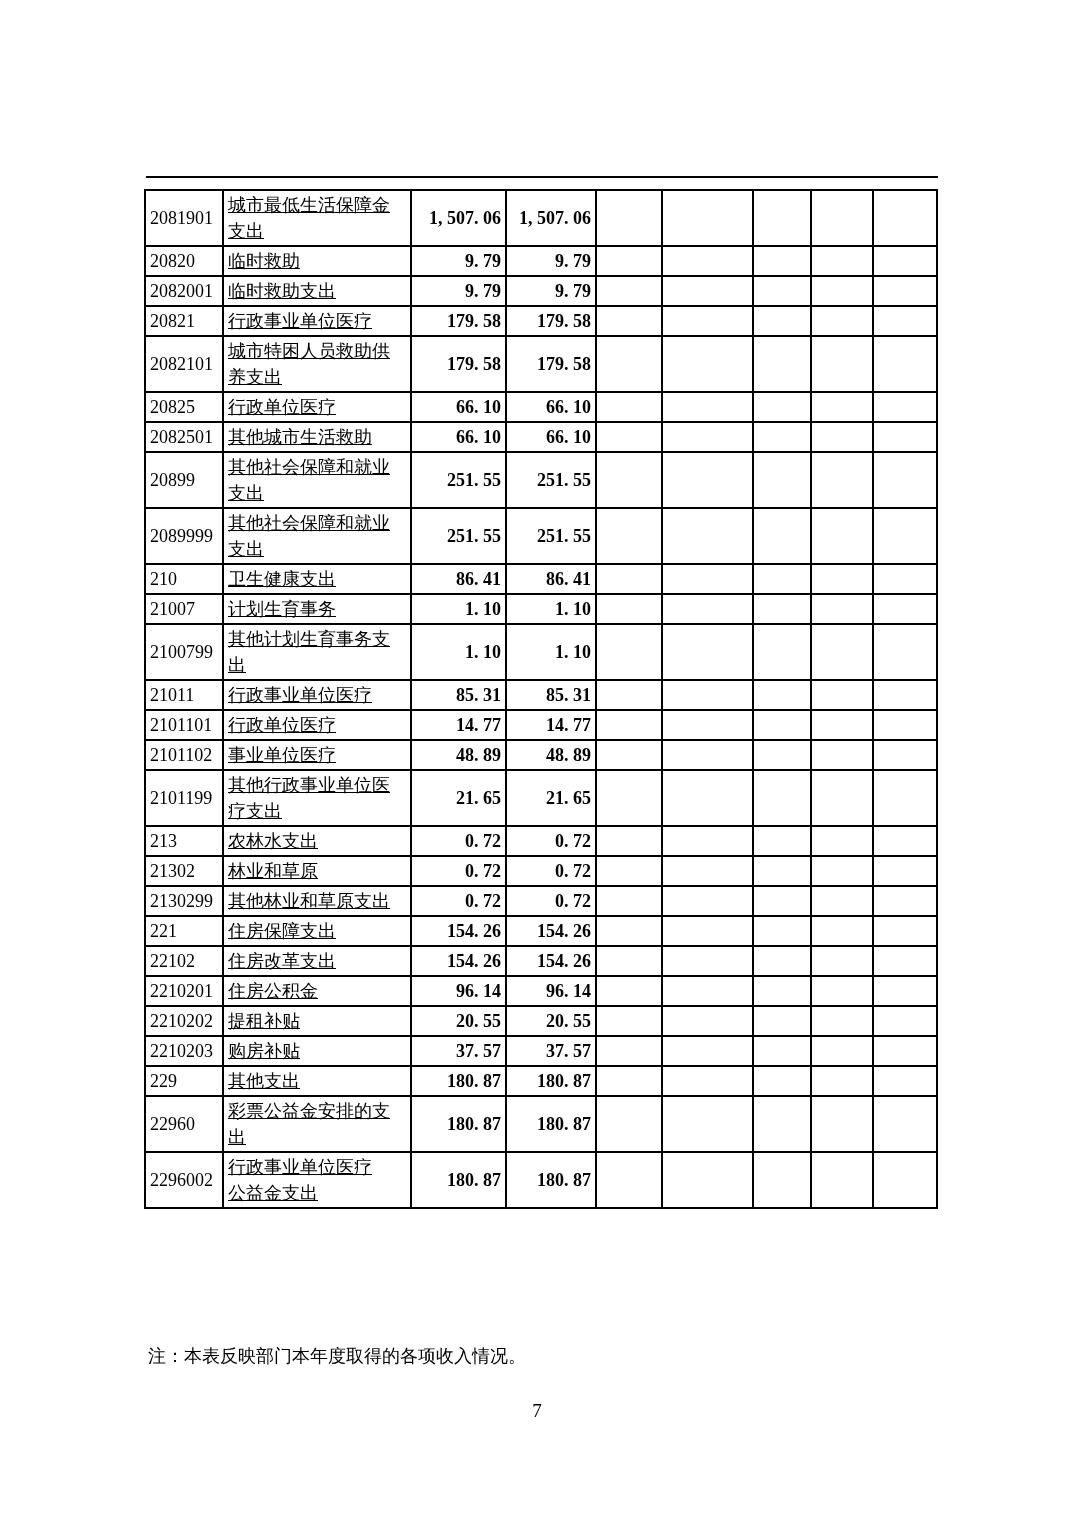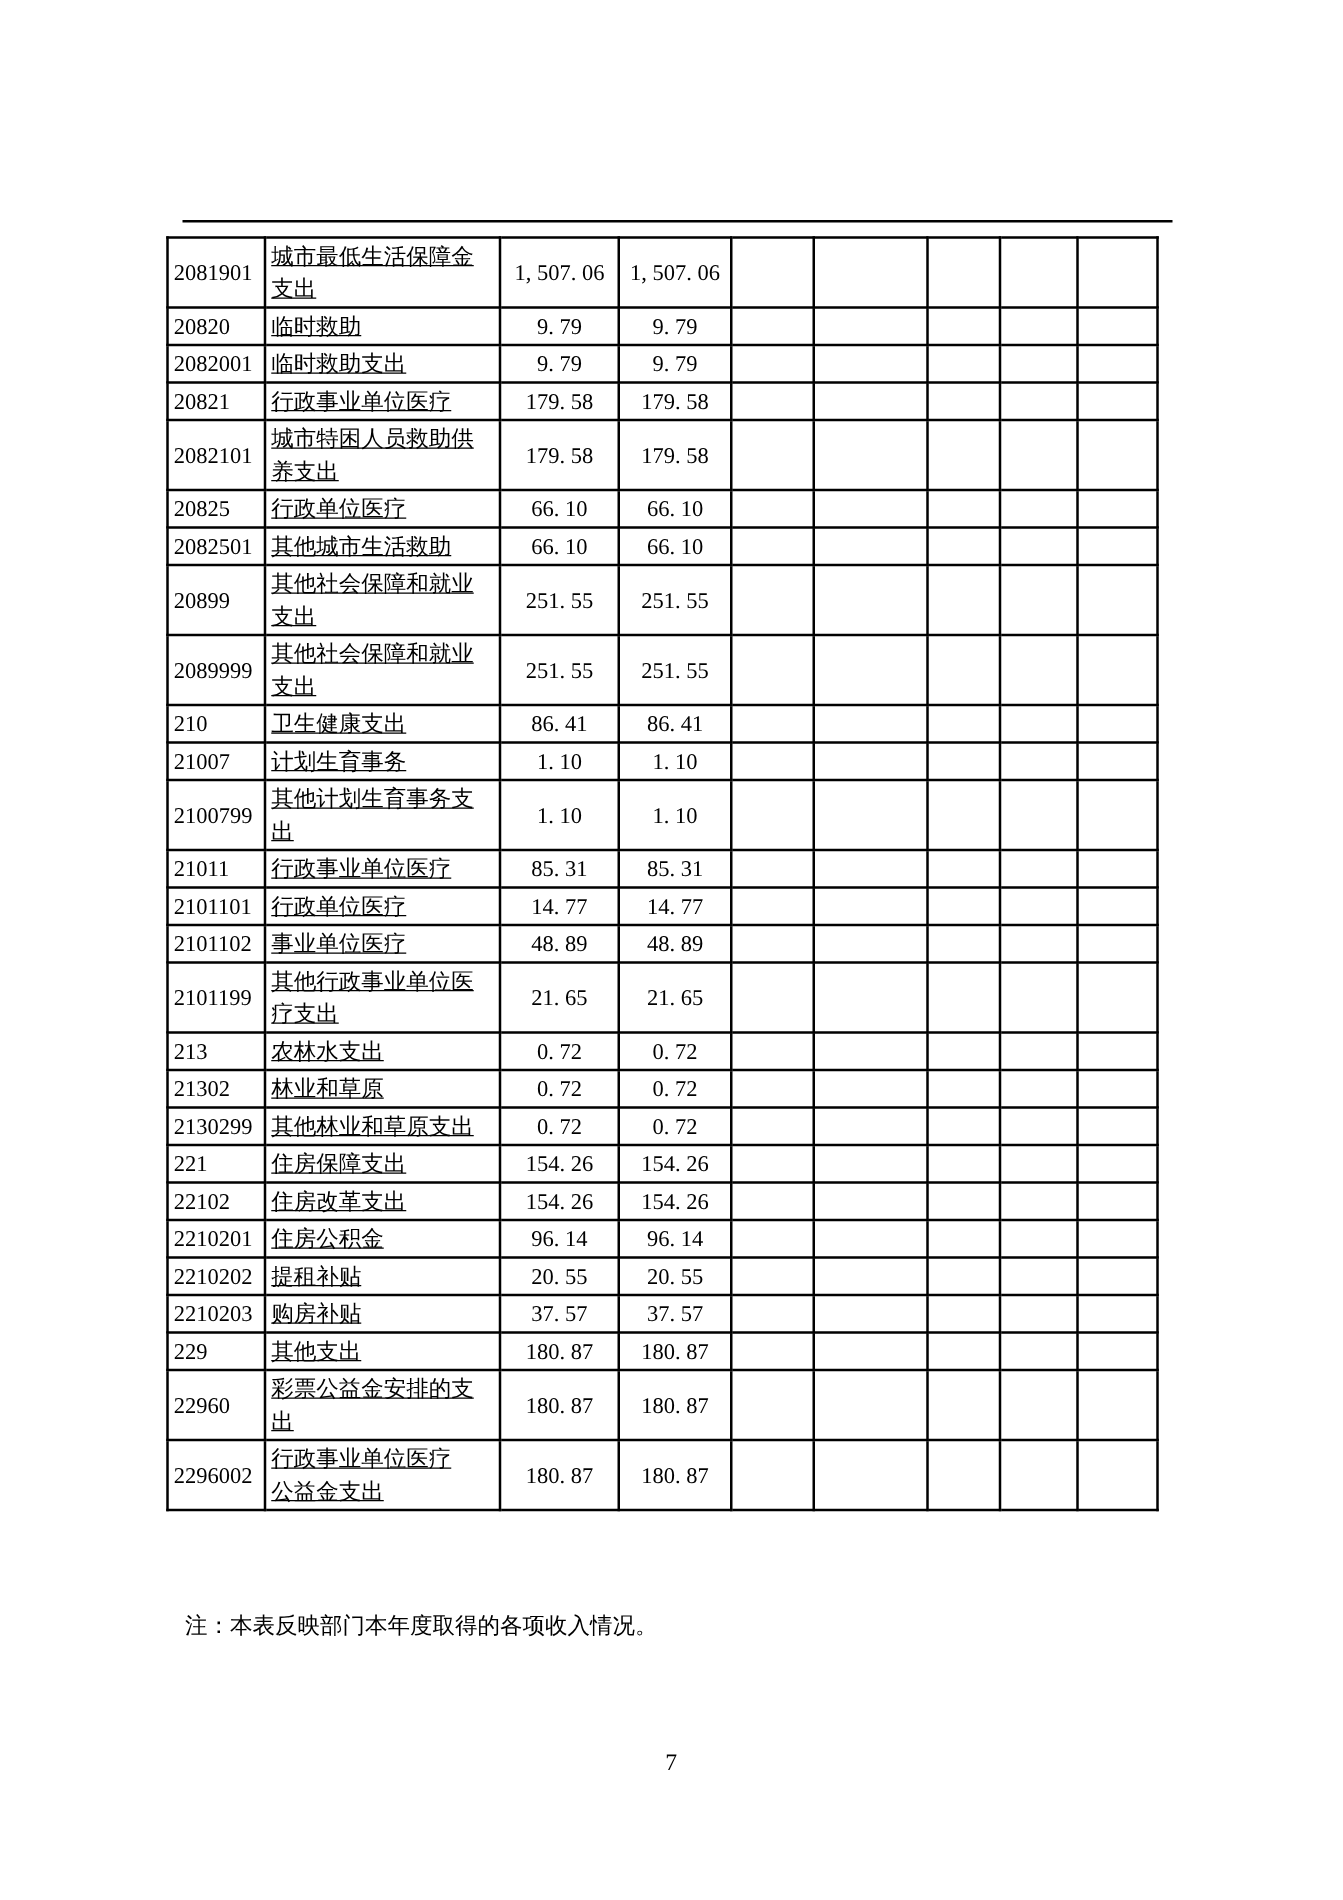--- a/index.html
+++ b/index.html
@@ -20,21 +20,21 @@
   .split-border {
     position: absolute;
     left: 146px;
     top: 176px;
     width: 792px;
     height: 2px;
     background: #000000;
   }
   table.budget {
     position: absolute;
-    left: 133px;
+    left: 144px;
     top: 189px;
     width: 792px;
     border-collapse: collapse;
     table-layout: fixed;
     padding-left: 31px;
   }
   table.budget tr {
     height: 30px;
   }
   table.budget td {
@@ -49,28 +49,29 @@
     text-align: left;
     padding-left: 8px;
   }
   td.name {
     text-align: left;
     padding-left: 7px;
     white-space: pre-line;
     text-decoration: underline;
   }
   td.num {
-    text-align: center;
+    text-align: right;
     padding-right: 5px;
     white-space: nowrap;
+    font-weight: bold;
   }
   .note {
     position: absolute;
     left: 148px;
-    top: 1288px;
+    top: 1344px;
     font-size: 18px;
     line-height: 24px;
   }
   .page-number {
     position: absolute;
     left: 0;
     top: 1400px;
     width: 1074px;
     text-align: center;
     font-size: 19px;

